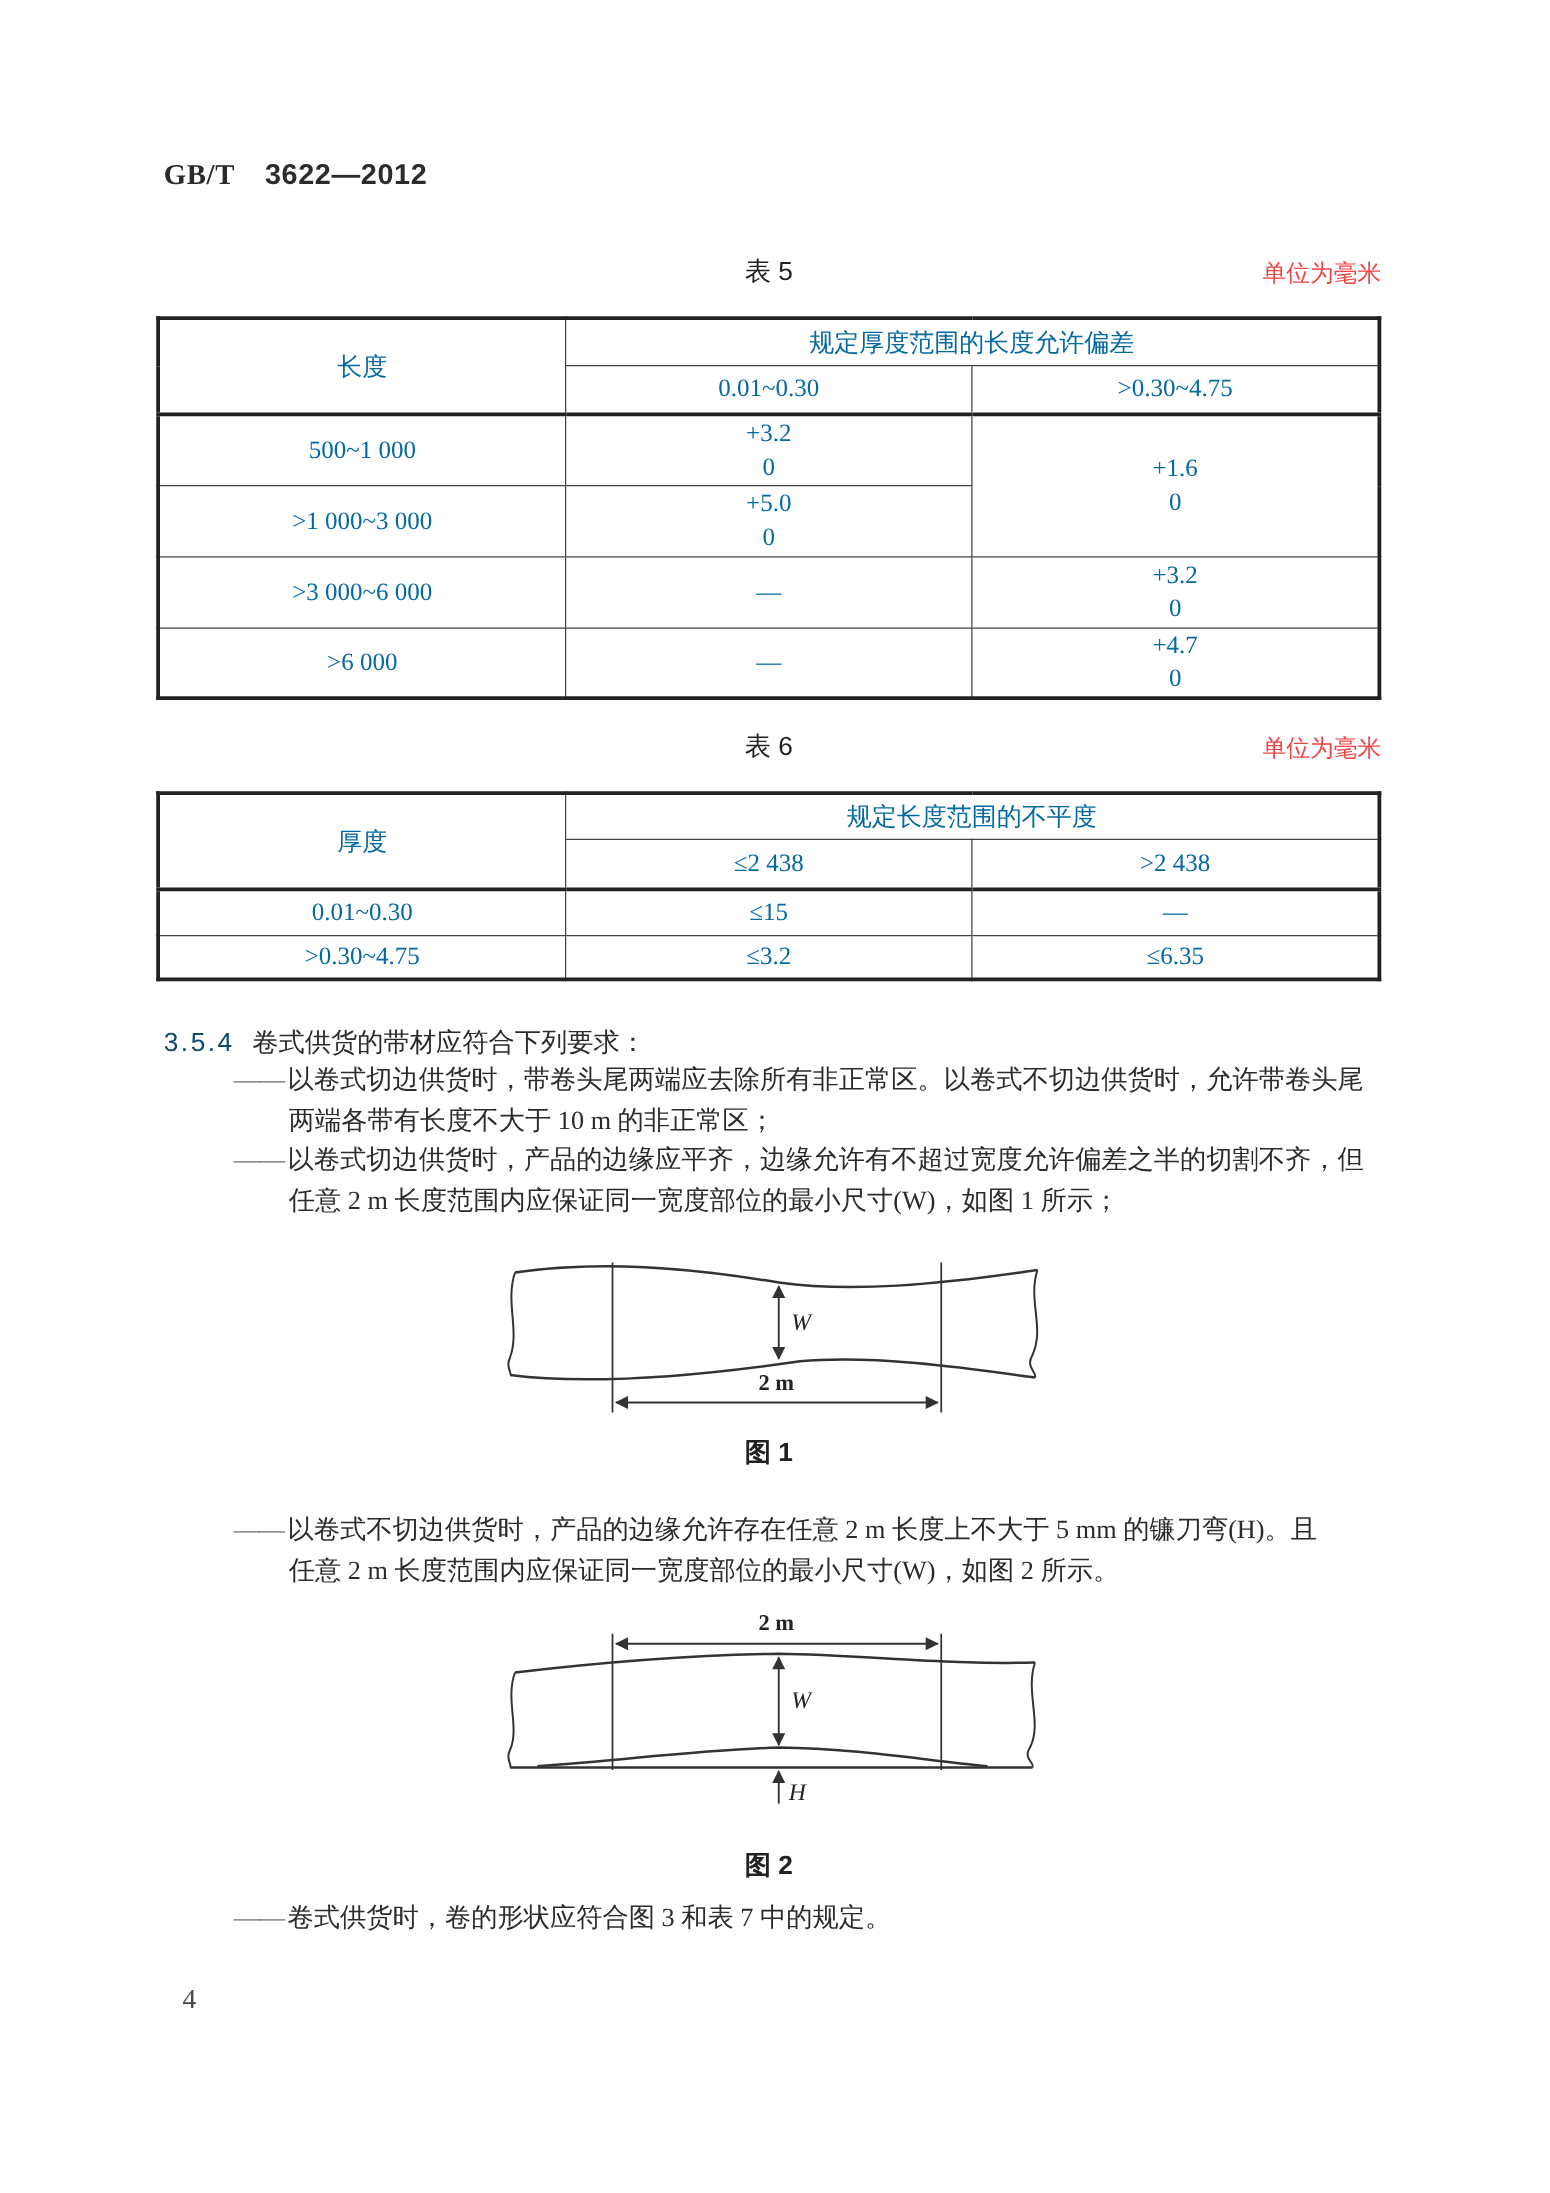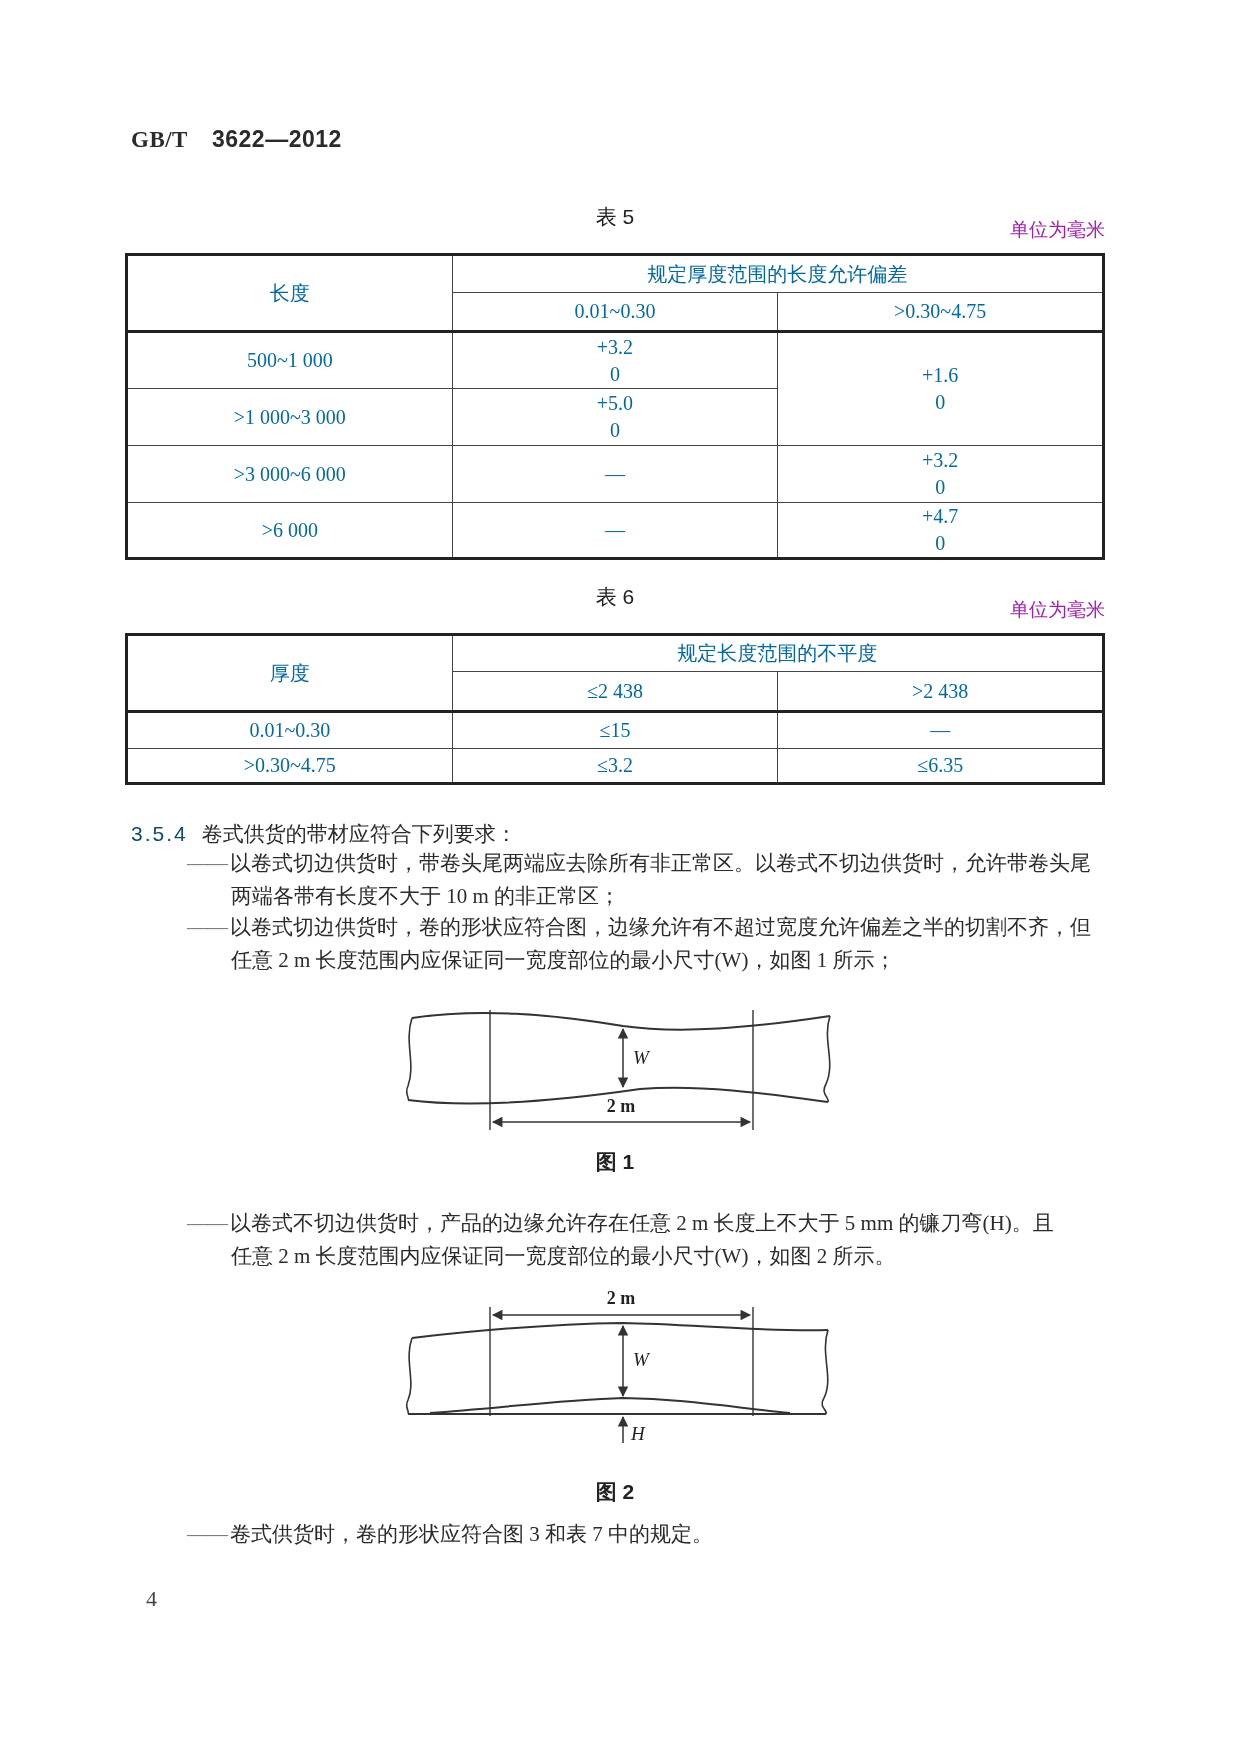--- a/index.html
+++ b/index.html
@@ -7,21 +7,21 @@
     position:relative; width:1240px; height:1754px; margin:0 auto;
     background:#ffffff; overflow:hidden;
     font-family:"Liberation Serif","DejaVu Serif",serif;
     color:#2b2b2b;
   }
   .abs{position:absolute;}
   .doc-header{left:131px; top:126px; font-size:23px; font-weight:bold; letter-spacing:.5px;}
   .doc-header .num{font-family:"Liberation Sans","DejaVu Sans",sans-serif; margin-left:24px;}
   .cap-row{left:125px; width:980px; text-align:center; height:28px;}
   .cap{font-family:"Liberation Sans","DejaVu Sans",sans-serif; font-weight:normal; font-size:21px; color:#222;}
-  .unit{position:absolute; right:0; top:14px; font-size:19px; color:#a21caf;}
+  .unit{position:absolute; right:0; top:3px; font-size:19px; color:#ef4444;}
   table.gbt{
     position:absolute; left:125px; width:980px; border-collapse:collapse; table-layout:fixed;
     font-size:20px; color:#0369a1;
     border:3px solid #222;
   }
   table.gbt td{border:1px solid #444; text-align:center; vertical-align:middle; padding:0;}
   table.gbt tr.thick td{border-top:3px solid #222;}
   .stk div{line-height:27px;}
   .sec-head{left:131px; top:820px; font-size:21px;}
   .sec-num{font-family:"Liberation Sans","DejaVu Sans",sans-serif; font-weight:normal; letter-spacing:2px; margin-right:14px; color:#0c4a6e;}
@@ -148,21 +148,21 @@
   <div class="abs sec-head">
     <span class="sec-num">3.5.4</span><span>卷式供货的带材应符合下列要求：</span>
   </div>
 
   <div class="abs bullet" style="left:187px; top:847px;">
     <div class="bl"><span class="dash">——</span><span>以卷式切边供货时，带卷头尾两端应去除所有非正常区。以卷式不切边供货时，允许带卷头尾</span></div>
     <div class="bl cont">两端各带有长度不大于 10 m 的非正常区；</div>
   </div>
 
   <div class="abs bullet" style="left:187px; top:911px;">
-    <div class="bl"><span class="dash">——</span><span>以卷式切边供货时，卷的形状应符合图，边缘允许有不超过宽度允许偏差之半的切割不齐，但</span></div>
+    <div class="bl"><span class="dash">——</span><span>以卷式切边供货时，产品的边缘应平齐，边缘允许有不超过宽度允许偏差之半的切割不齐，但</span></div>
     <div class="bl cont">任意 2 m 长度范围内应保证同一宽度部位的最小尺寸(W)，如图 1 所示；</div>
   </div>
 
   <svg class="abs" style="left:400px; top:1002px;" width="440" height="150" viewBox="0 0 440 150">
     <defs>
       <marker id="ah" viewBox="0 0 10 10" refX="9" refY="5" markerWidth="9" markerHeight="7" orient="auto-start-reverse">
         <path d="M0,0 L10,5 L0,10 z" fill="#333"></path>
       </marker>
     </defs>
     <path class="ln" stroke-width="2" d="M 12 16 C 80 6, 150 12, 223 24 C 280 32, 350 26, 430 14"></path>

